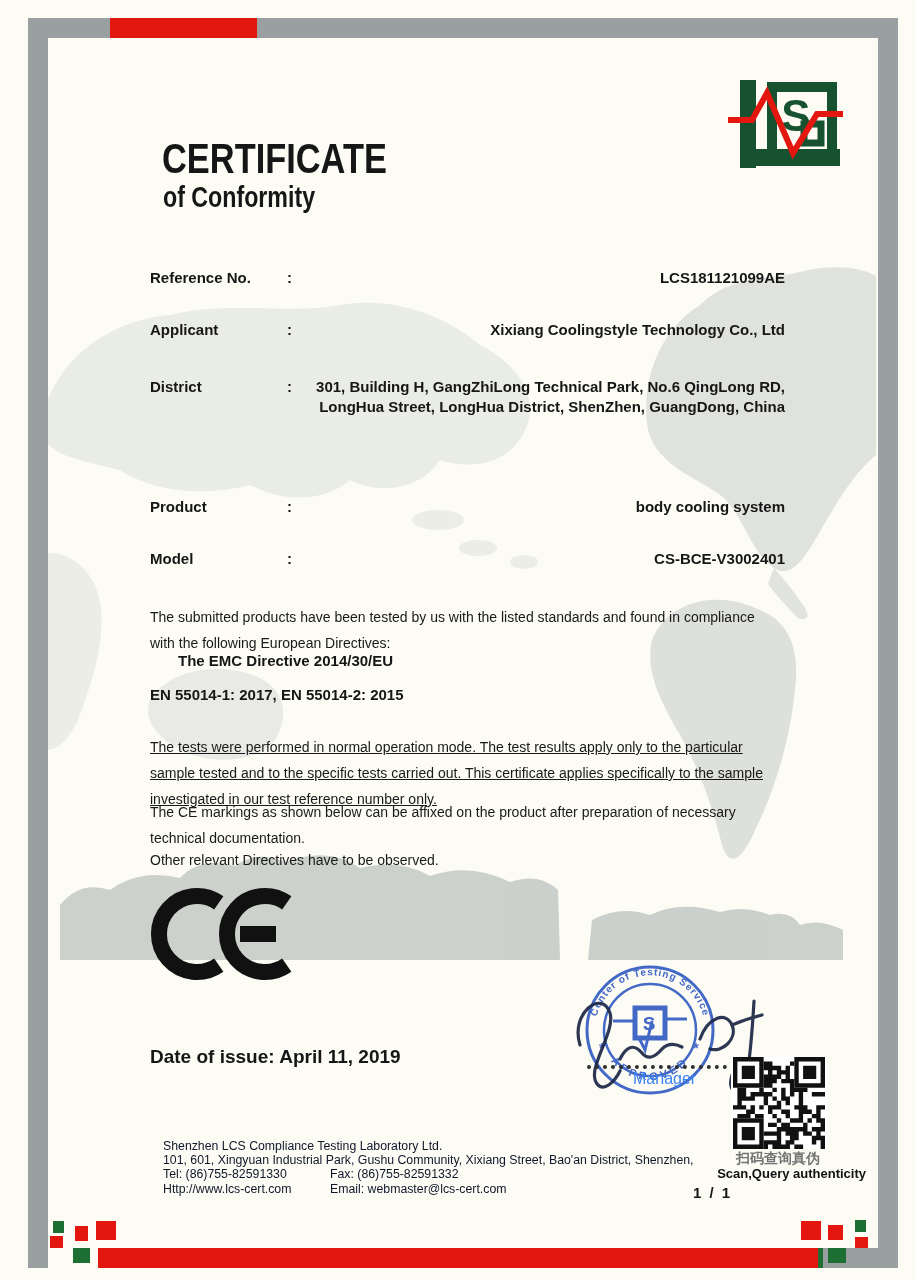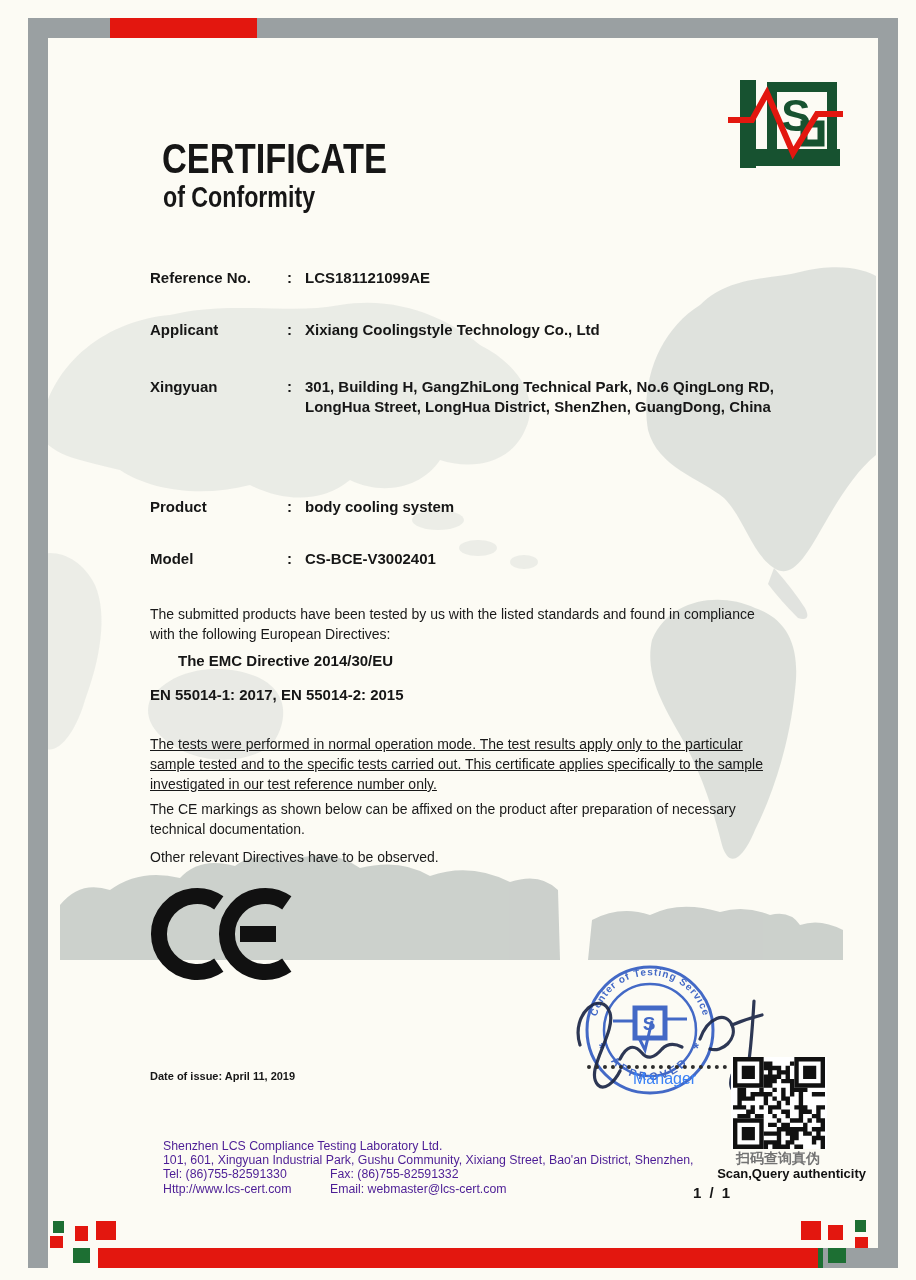--- a/index.html
+++ b/index.html
@@ -16,27 +16,27 @@
   .sq{position:absolute;}
   
   .title1{position:absolute;left:162px;top:134px;font-size:43px;font-weight:bold;letter-spacing:0px;
           transform:scaleX(.80);transform-origin:left top;color:#161616;}
   .title2{position:absolute;left:163px;top:181px;font-size:29px;font-weight:bold;
           transform:scaleX(.80);transform-origin:left top;color:#161616;}
   
   .frow{position:absolute;left:150px;font-size:15px;font-weight:bold;line-height:20px;color:#161616;}
   .flabel{display:inline-block;width:137px;vertical-align:top;}
   .fcolon{display:inline-block;width:18px;vertical-align:top;}
-  .fvalue{display:inline-block;width:480px;vertical-align:top;white-space:pre-line;}
-  
-  .para{position:absolute;left:150px;width:648px;font-size:14px;line-height:20px;color:#191919;white-space:pre-line;}
+  .fvalue{display:inline-block;width:480px;vertical-align:top;white-space:pre-line;text-align:right;}
+  
+  .para{position:absolute;left:150px;width:648px;font-size:14px;line-height:26px;color:#191919;white-space:pre-line;}
   .parab{position:absolute;left:150px;width:648px;font-size:15px;font-weight:bold;color:#161616;}
-  .dateline{position:absolute;left:150px;top:1070px;font-size:11px;font-weight:bold;color:#161616;}
-  
-  .footer{position:absolute;left:163px;top:1139px;font-size:12.3px;line-height:14.2px;color:#4c1d95;}
+  .dateline{position:absolute;left:150px;top:1046px;font-size:19px;font-weight:bold;color:#161616;}
+  
+  .footer{position:absolute;left:163px;top:1139px;font-size:12.3px;line-height:14.2px;color:#0f172a;}
   .fcols{display:flex;}
   .fcol1{width:167px;}
   .pageno{position:absolute;left:693px;top:1184px;font-size:15px;font-weight:bold;letter-spacing:2px;color:#161616;}
   
   .dotline{position:absolute;left:587px;top:1051px;width:140px;border-bottom:4px dotted #2e2e2e;height:14px;}
   .manager{position:absolute;left:633px;top:1070px;font-size:16px;color:#3b82f6;}
   
   .qrcap-cn{position:absolute;left:700px;top:1150px;width:156px;text-align:center;font-size:14px;font-weight:bold;color:#737373;}
   .qrcap-en{position:absolute;left:690px;top:1166px;width:176px;text-align:right;font-size:13px;font-weight:bold;color:#111;}
   .qrbox{position:absolute;left:731px;top:1057px;width:96px;height:92px;background:#fff;}
@@ -109,21 +109,21 @@
     <div class="title1">CERTIFICATE</div>
     <div class="title2">of Conformity</div>
 
     <div class="frow" style="top:268px;">
       <span class="flabel">Reference No.</span><span class="fcolon">:</span><span class="fvalue">LCS181121099AE</span>
     </div>
     <div class="frow" style="top:320px;">
       <span class="flabel">Applicant</span><span class="fcolon">:</span><span class="fvalue">Xixiang Coolingstyle Technology Co., Ltd</span>
     </div>
     <div class="frow" style="top:377px;">
-      <span class="flabel">Xingyuan</span><span class="fcolon">:</span><span class="fvalue">301, Building H, GangZhiLong Technical Park, No.6 QingLong RD,
+      <span class="flabel">District</span><span class="fcolon">:</span><span class="fvalue">301, Building H, GangZhiLong Technical Park, No.6 QingLong RD,
 LongHua Street, LongHua District, ShenZhen, GuangDong, China</span>
     </div>
     <div class="frow" style="top:497px;">
       <span class="flabel">Product</span><span class="fcolon">:</span><span class="fvalue">body cooling system</span>
     </div>
     <div class="frow" style="top:549px;">
       <span class="flabel">Model</span><span class="fcolon">:</span><span class="fvalue">CS-BCE-V3002401</span>
     </div>
 
     <div class="para" style="top:604px;">The submitted products have been tested by us with the listed standards and found in compliance

